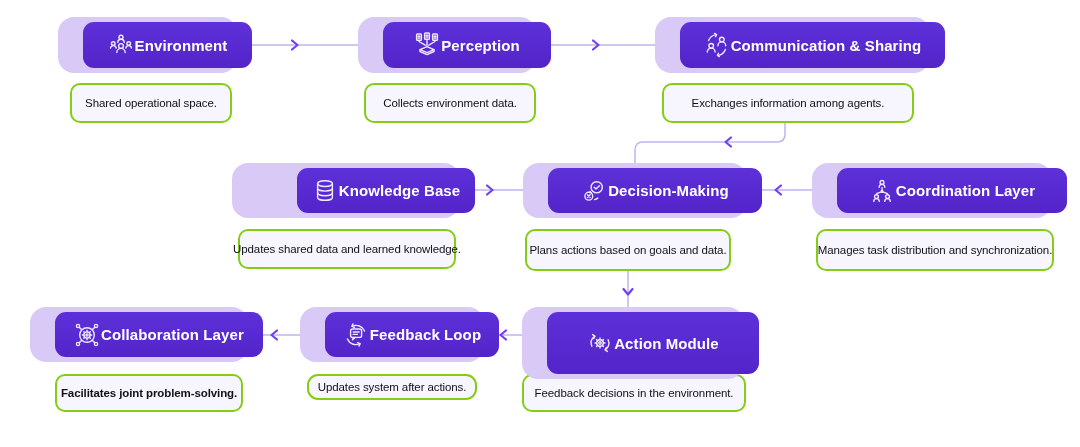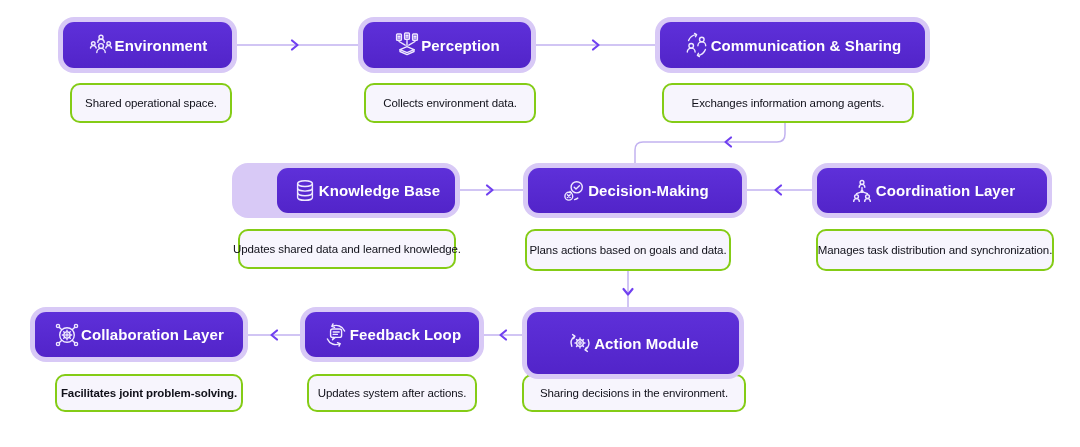--- a/index.html
+++ b/index.html
@@ -8,21 +8,21 @@
     font-family:"Liberation Sans",sans-serif;overflow:hidden;
   }
   svg.connectors{position:absolute;left:0;top:0;width:1080px;height:447px;z-index:0;}
   .node{
     position:absolute;box-sizing:border-box;padding:5px;border-radius:16px;
     background:#d8c9f6;z-index:2;
   }
   .node-inner{
     width:100%;height:100%;box-sizing:border-box;border-radius:11px;
     background:linear-gradient(180deg,#5e30d9 0%,#5224c9 100%);
-    display:flex;align-items:center;justify-content:center;gap:1px;color:#ffffff;
+    display:flex;align-items:center;justify-content:center;gap:1px;color:#ffffff;margin-left:20px;
   }
   .node-label{font-weight:bold;font-size:15px;letter-spacing:.1px;white-space:nowrap;}
   .icon{width:26px;height:26px;display:inline-flex;flex:0 0 auto;}
   .icon svg{width:26px;height:26px;stroke:#efe9ff;fill:none;stroke-width:1.4;
     stroke-linecap:round;stroke-linejoin:round;}
   .desc{
     position:absolute;box-sizing:border-box;z-index:1;
     background:#f7f5fd;border:2px solid #84cc16;border-radius:10px;
     display:flex;align-items:center;justify-content:center;text-align:center;
     font-size:11.5px;letter-spacing:-.1px;color:#101019;padding:2px 6px;white-space:nowrap;
@@ -38,21 +38,21 @@
   #node-feedback{left:300px;top:307px;width:184px;height:55px;}
   #node-action{left:522px;top:307px;width:222px;height:72px;}
   
   #desc-environment{left:70px;top:83px;width:162px;height:40px;}
   #desc-perception{left:364px;top:83px;width:172px;height:40px;}
   #desc-communication{left:662px;top:83px;width:252px;height:40px;}
   #desc-knowledge_base{left:238px;top:229px;width:218px;height:40px;}
   #desc-decision_making{left:525px;top:229px;width:206px;height:42px;}
   #desc-coordination{left:816px;top:229px;width:238px;height:42px;}
   #desc-collaboration{left:55px;top:374px;width:188px;height:38px;font-weight:bold;}
-  #desc-feedback{left:307px;top:374px;width:170px;height:38px;}
+  #desc-feedback{left:307px;top:374px;width:170px;height:26px;border-radius:11px;}
   #desc-action{left:522px;top:374px;width:224px;height:38px;}
   .line{stroke:#c2b2f0;stroke-width:1.5;fill:none;}
   .head{stroke:#7040f0;stroke-width:2.2;fill:none;stroke-linecap:round;stroke-linejoin:round;}
 </style>
 </head>
 <body>
 
 <div class="canvas">
 
   <svg class="connectors" viewBox="0 0 1080 447">
@@ -231,15 +231,15 @@
           <path d="M16.3 13 h1.7 M13 16.3 v1.7 M9.7 13 h-1.7 M13 9.7 v-1.7 M15.3 15.3 l1.2 1.2 M10.7 15.3 l-1.2 1.2 M10.7 10.7 l-1.2 -1.2 M15.3 10.7 l1.2 -1.2"></path>
           <path d="M4.8 16.3 A8.6 8.6 0 0 1 7.6 6.3"></path>
           <path d="M5.6 4.6 L7.9 6.1 L6.7 8.5"></path>
           <path d="M21.2 9.7 A8.6 8.6 0 0 1 18.4 19.7"></path>
           <path d="M20.4 21.4 L18.1 19.9 L19.3 17.5"></path>
         </svg>
       </span>
       <span class="node-label">Action Module</span>
     </div>
   </div>
-  <div class="desc" id="desc-action">Sharing decisions in the environment.</div>
+  <div class="desc" id="desc-action">Feedback decisions in the environment.</div>
 
 </div>
 
 </body></html>

